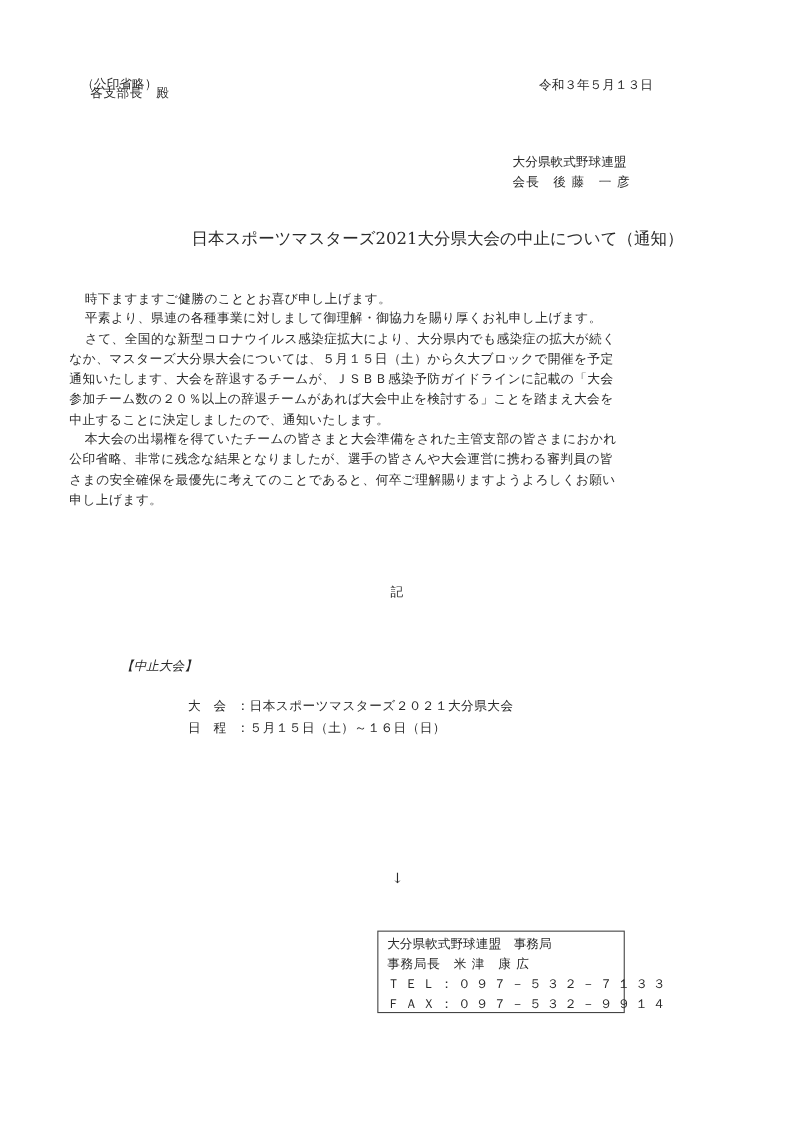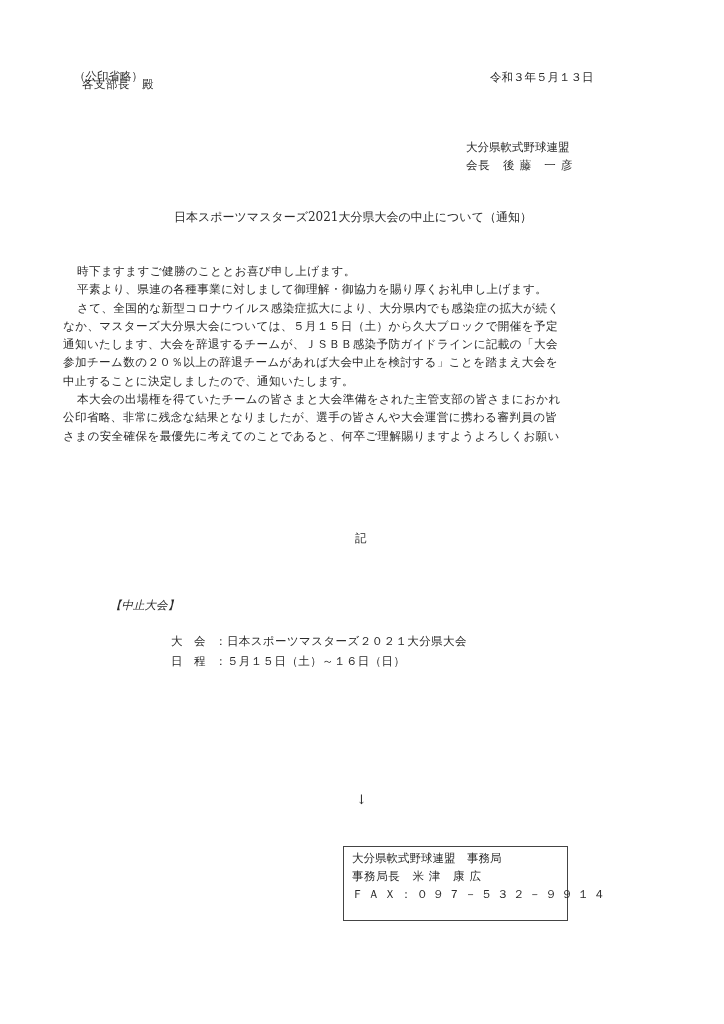--- a/index.html
+++ b/index.html
@@ -1,20 +1,20 @@
 <!DOCTYPE html>
 <html><head>
 <meta charset="utf-8">
 <style>
   html, body { margin:0; padding:0; background:#ffffff; }
   body { width:724px; height:1024px; position:relative; overflow:hidden;
          font-family:"DejaVu Serif","Liberation Serif",serif; color:#2a2a2a; }
   .abs { position:absolute; white-space:nowrap; font-size:11.5px; line-height:14px; }
   .page { position:absolute; left:0; top:0; width:724px; height:1024px; background:#fff; }
-  .title { font-size:12px; }
+  .title { font-size:15px; }
   .body-text { position:absolute; left:63px; top:262px; width:580px; font-size:11.6px; }
   .body-line { height:18.3px; line-height:18.3px; white-space:nowrap; letter-spacing:0.35px; }
   .indent { padding-left:14px; }
   .details { position:absolute; left:171px; top:632px; font-size:11.5px; }
   .details .row { height:19.5px; line-height:19.5px; white-space:nowrap; letter-spacing:0.4px; }
   .details .lbl { display:inline-block; width:44px; letter-spacing:0; }
   .contact-box { position:absolute; left:343px; top:846px; width:225px; height:75px;
                  border:1.3px solid #444; box-sizing:border-box; padding:2px 0 16px 8px; }
   .contact-box .cl { height:18px; line-height:18px; font-size:11.5px; white-space:nowrap; }
   .spaced { letter-spacing:4.6px; }
@@ -37,36 +37,38 @@
     <div class="body-line indent">時下ますますご健勝のこととお喜び申し上げます。</div>
     <div class="body-line indent">平素より、県連の各種事業に対しまして御理解・御協力を賜り厚くお礼申し上げます。</div>
     <div class="body-line indent">さて、全国的な新型コロナウイルス感染症拡大により、大分県内でも感染症の拡大が続く</div>
     <div class="body-line">なか、マスターズ大分県大会については、５月１５日（土）から久大ブロックで開催を予定</div>
     <div class="body-line">通知いたします、大会を辞退するチームが、ＪＳＢＢ感染予防ガイドラインに記載の「大会</div>
     <div class="body-line">参加チーム数の２０％以上の辞退チームがあれば大会中止を検討する」ことを踏まえ大会を</div>
     <div class="body-line">中止することに決定しましたので、通知いたします。</div>
     <div class="body-line indent">本大会の出場権を得ていたチームの皆さまと大会準備をされた主管支部の皆さまにおかれ</div>
     <div class="body-line">公印省略、非常に残念な結果となりましたが、選手の皆さんや大会運営に携わる審判員の皆</div>
     <div class="body-line">さまの安全確保を最優先に考えてのことであると、何卒ご理解賜りますようよろしくお願い</div>
+    <div class="body-line">申し上げます。</div>
   </div>
 
   <div class="abs" style="left:355px; top:531px;">記</div>
 
   <div class="abs" style="left:110px; top:598px;font-style:italic;">【中止大会】</div>
 
   <div class="details">
     <div class="row">
       <span class="lbl">大　会</span><span>：日本スポーツマスターズ２０２１大分県大会</span>
     </div>
     <div class="row">
       <span class="lbl">日　程</span><span>：５月１５日（土）～１６日（日）</span>
     </div>
   </div>
 
   <div class="abs" style="left:356px; top:793px; font-size:13px;">↓</div>
 
   <div class="contact-box">
     <div class="cl">大分県軟式野球連盟　事務局</div>
     <div class="cl" style="letter-spacing:0.6px;">事務局長　米 津　康 広</div>
+    <div class="cl spaced">ＴＥＬ：０９７－５３２－７１３３</div>
     <div class="cl spaced">ＦＡＸ：０９７－５３２－９９１４</div>
   </div>
 
 </div>
 
 </body></html>

